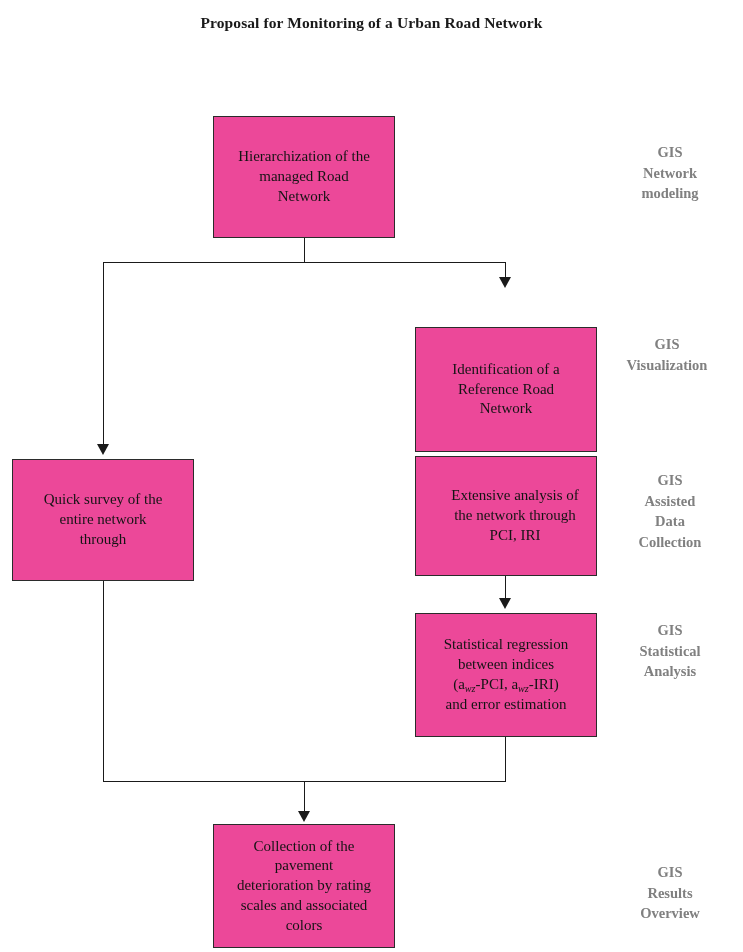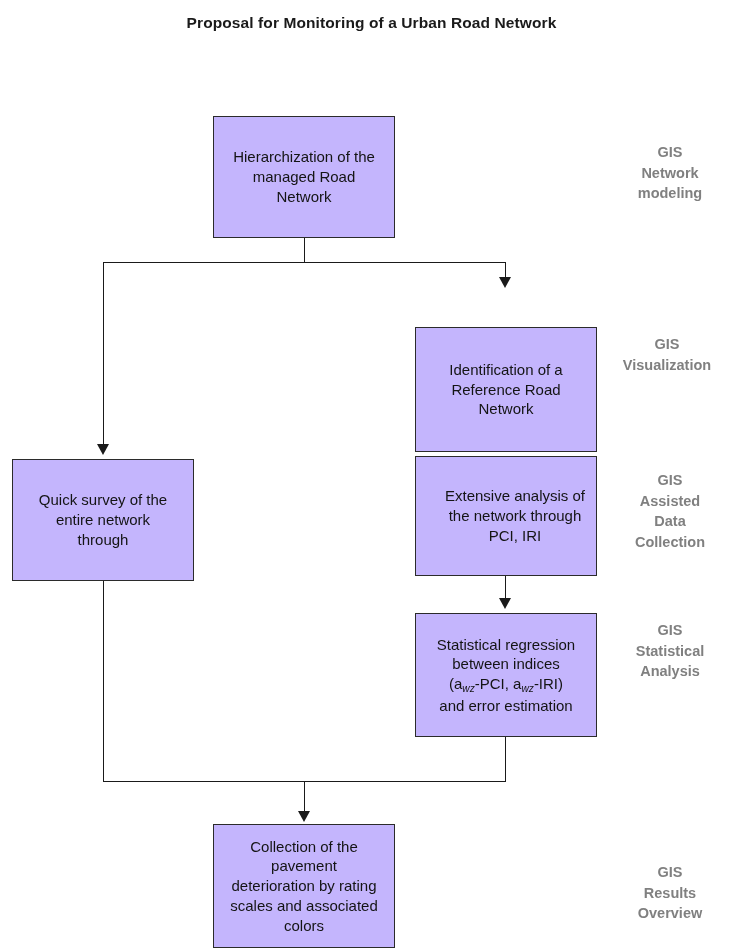--- a/index.html
+++ b/index.html
@@ -6,42 +6,42 @@
     margin: 0;
     padding: 0;
     background: #ffffff;
   }
   #page {
     position: relative;
     width: 743px;
     height: 952px;
     background: #ffffff;
     overflow: hidden;
-    font-family: Liberation Sans, sans-serif;
+    font-family: Liberation Serif, serif;
   }
 
   
   .title {
     position: absolute;
     left: 0;
     top: 14px;
     width: 743px;
     text-align: center;
     font-size: 15.5px;
     font-weight: bold;
     color: #1a1a1a;
     letter-spacing: 0.1px;
   }
 
   
   .box {
     position: absolute;
     box-sizing: border-box;
     border: 1.2px solid #2b2b2b;
-    background: #c4b5fd;
+    background: #ec4899;
     display: flex;
     align-items: center;
     justify-content: center;
     text-align: center;
     color: #141414;
     font-size: 15px;
     line-height: 1.32;
     padding: 4px 8px;
   }
   .box .inner { width: 100%; }

